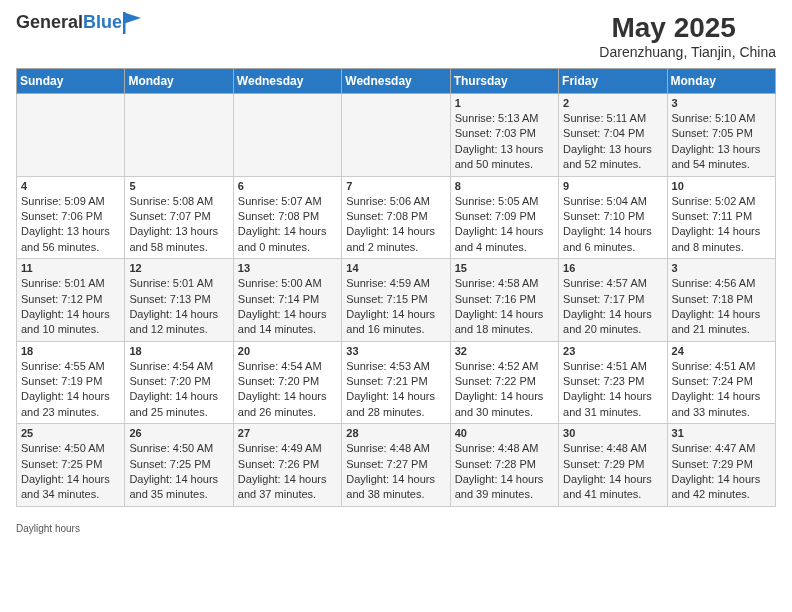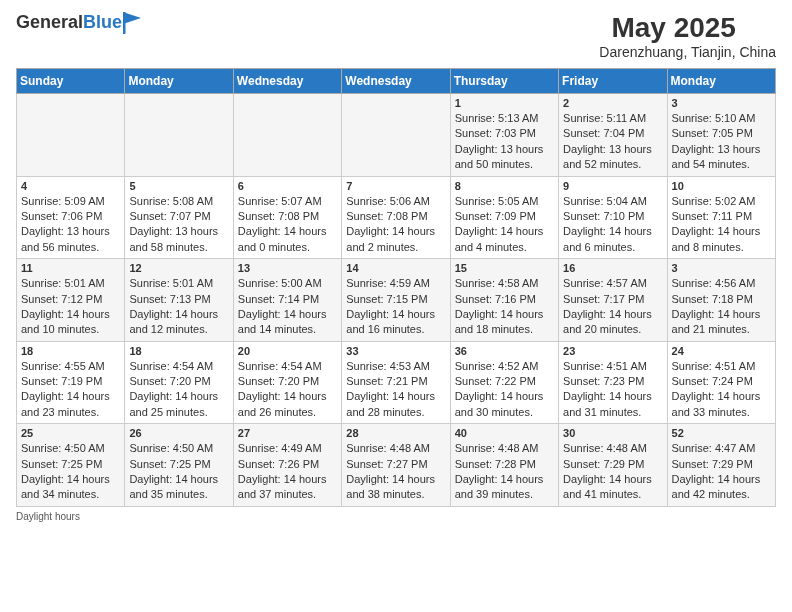--- a/index.html
+++ b/index.html
@@ -88,21 +88,21 @@
     }
     .cell-info {
       font-size: 11px;
       line-height: 1.4;
       color: #333;
     }
     .empty-cell {
       background-color: #f5f5f5;
     }
     .footer-note {
-      margin-top: 4px;
+      margin-top: 16px;
       font-size: 10px;
       color: #555;
       text-align: left;
     }
   </style>
 </head>
 <body>
 
 <div class="page">
   <div class="header">
@@ -227,21 +227,21 @@
           </td>
           <td>
             <span class="day-number">20</span>
             <div class="cell-info">Sunrise: 4:54 AM<br>Sunset: 7:20 PM<br>Daylight: 14 hours<br>and 26 minutes.</div>
           </td>
           <td>
             <span class="day-number">33</span>
             <div class="cell-info">Sunrise: 4:53 AM<br>Sunset: 7:21 PM<br>Daylight: 14 hours<br>and 28 minutes.</div>
           </td>
           <td>
-            <span class="day-number">36</span>
+            <span class="day-number">32</span>
             <div class="cell-info">Sunrise: 4:52 AM<br>Sunset: 7:22 PM<br>Daylight: 14 hours<br>and 30 minutes.</div>
           </td>
           <td>
             <span class="day-number">23</span>
             <div class="cell-info">Sunrise: 4:51 AM<br>Sunset: 7:23 PM<br>Daylight: 14 hours<br>and 31 minutes.</div>
           </td>
           <td>
             <span class="day-number">24</span>
             <div class="cell-info">Sunrise: 4:51 AM<br>Sunset: 7:24 PM<br>Daylight: 14 hours<br>and 33 minutes.</div>
           </td>
@@ -265,21 +265,21 @@
           </td>
           <td>
             <span class="day-number">40</span>
             <div class="cell-info">Sunrise: 4:48 AM<br>Sunset: 7:28 PM<br>Daylight: 14 hours<br>and 39 minutes.</div>
           </td>
           <td>
             <span class="day-number">30</span>
             <div class="cell-info">Sunrise: 4:48 AM<br>Sunset: 7:29 PM<br>Daylight: 14 hours<br>and 41 minutes.</div>
           </td>
           <td>
-            <span class="day-number">52</span>
+            <span class="day-number">31</span>
             <div class="cell-info">Sunrise: 4:47 AM<br>Sunset: 7:29 PM<br>Daylight: 14 hours<br>and 42 minutes.</div>
           </td>
         </tr>
       </tbody>
   </table>
 
   <div class="footer-note">
     <span>Daylight hours</span>
   </div>
 </div>

